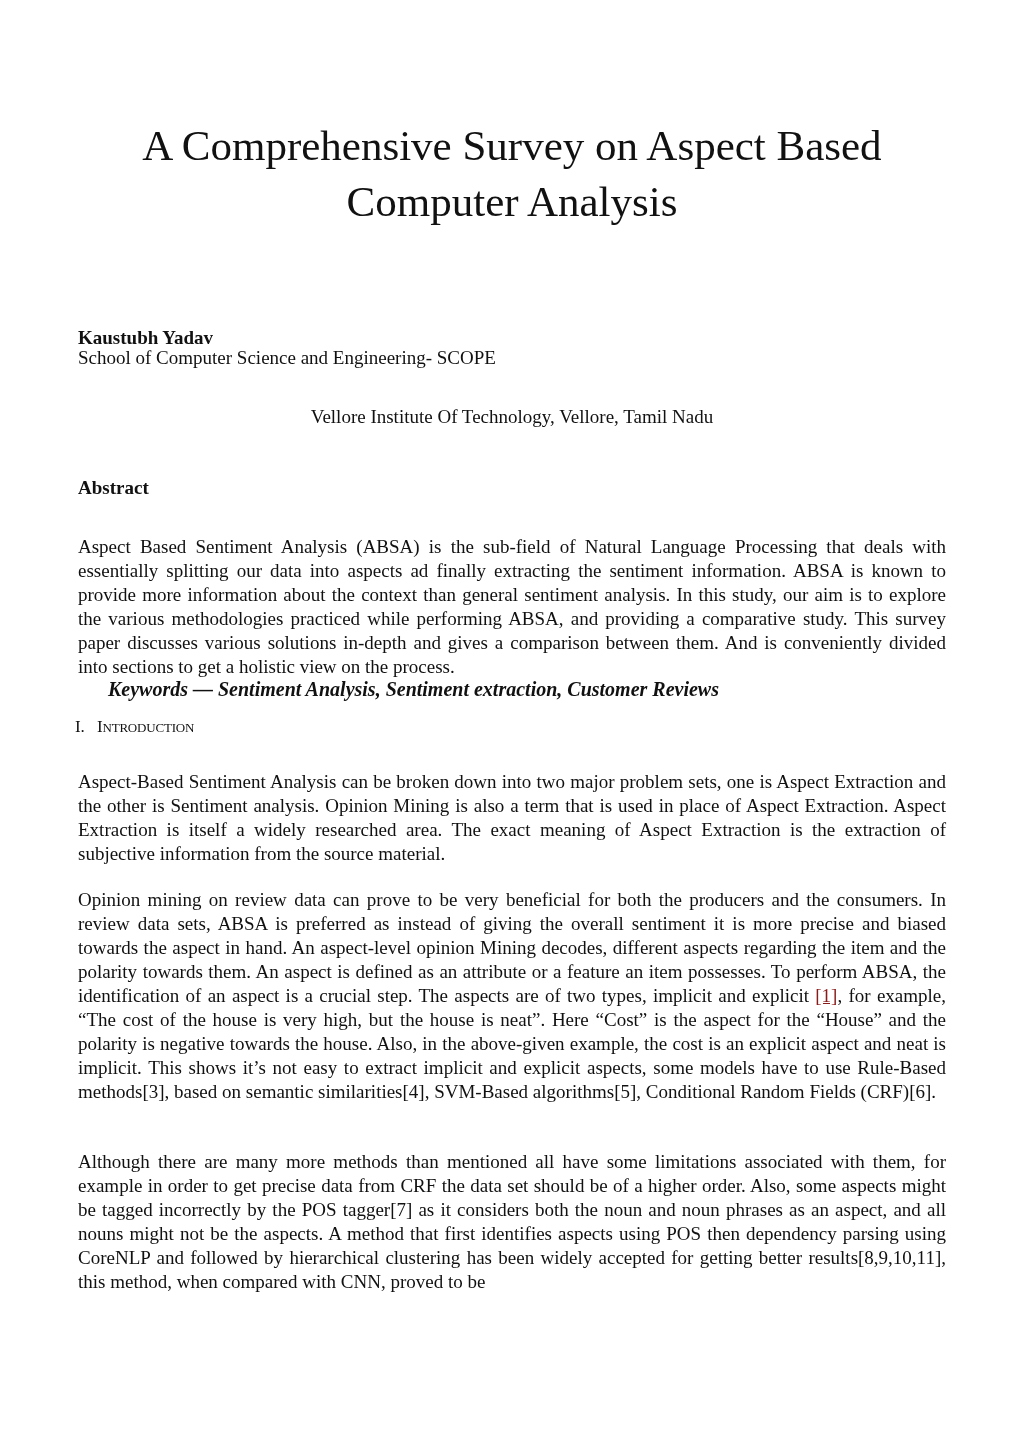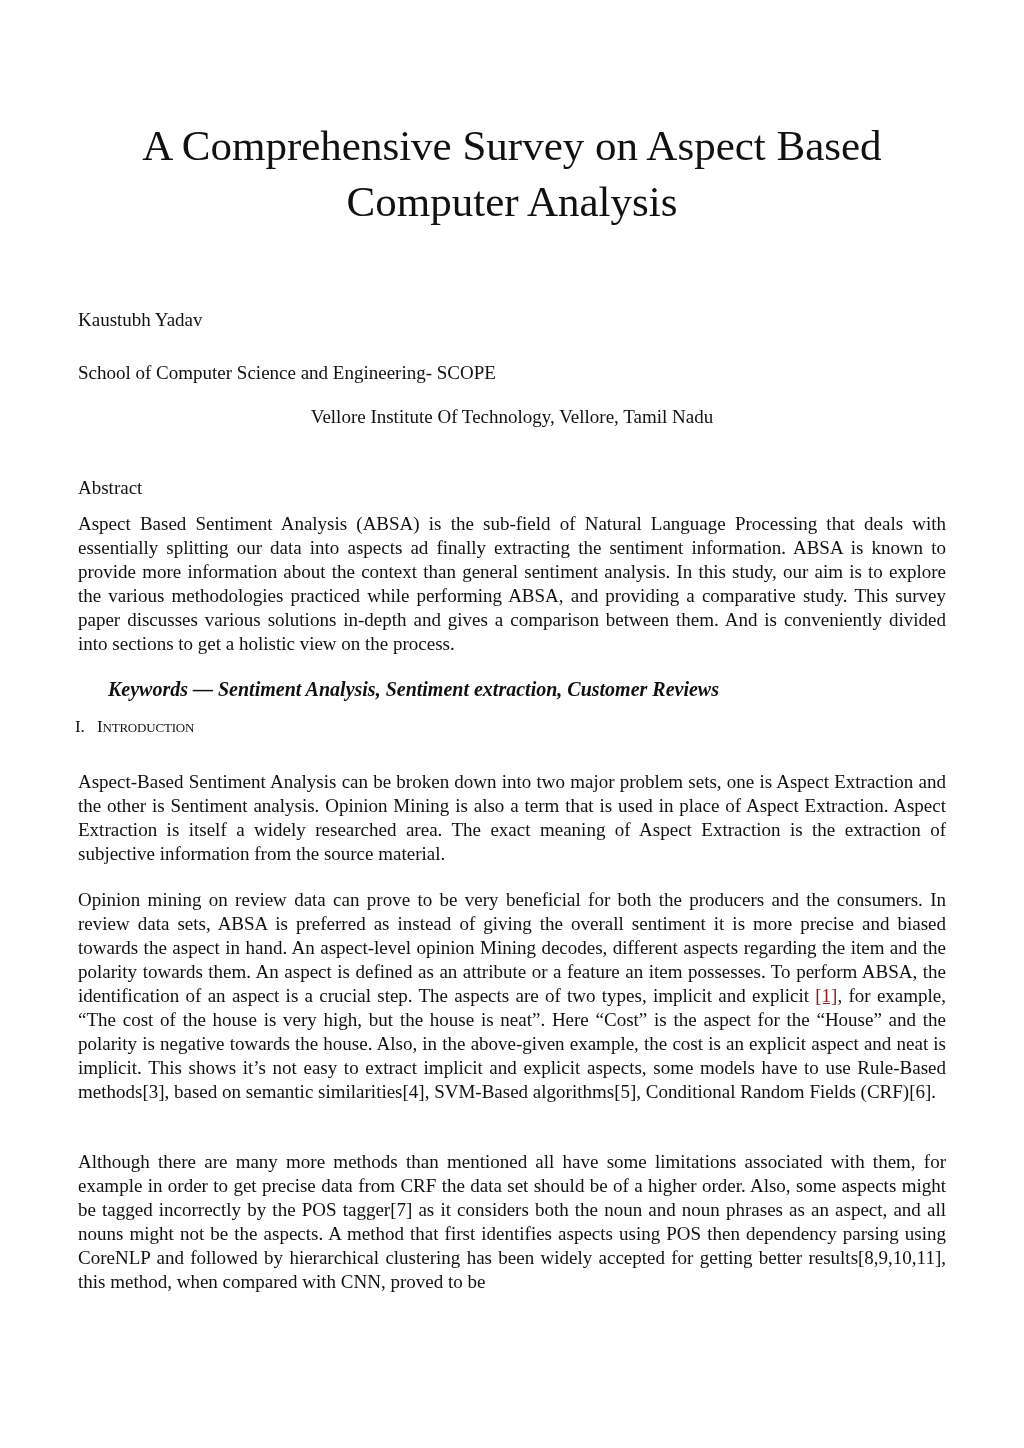--- a/index.html
+++ b/index.html
@@ -34,34 +34,34 @@
       color: #111;
     }
     .block {
       position: absolute;
       left: 78px;
       width: 868px;
       font-size: 19px;
       line-height: 24px;
     }
     .author {
-      top: 308px;
-      font-weight: normal;
+      top: 326px;
+      font-weight: bold;
     }
-    .affil1 { top: 361px; }
+    .affil1 { top: 346px; }
     .affil2 { top: 405px; text-align: center; }
     .abstract-heading {
       top: 476px;
-      font-weight: normal;
+      font-weight: bold;
     }
     .justify {
       text-align: justify;
       text-align-last: left;
     }
-    .abstract-body { top: 512px; }
+    .abstract-body { top: 535px; }
     .keywords {
       position: absolute;
       left: 108px;
       top: 677px;
       font-size: 20px;
       line-height: 24px;
       font-style: italic;
       font-weight: bold;
       white-space: nowrap;
     }

